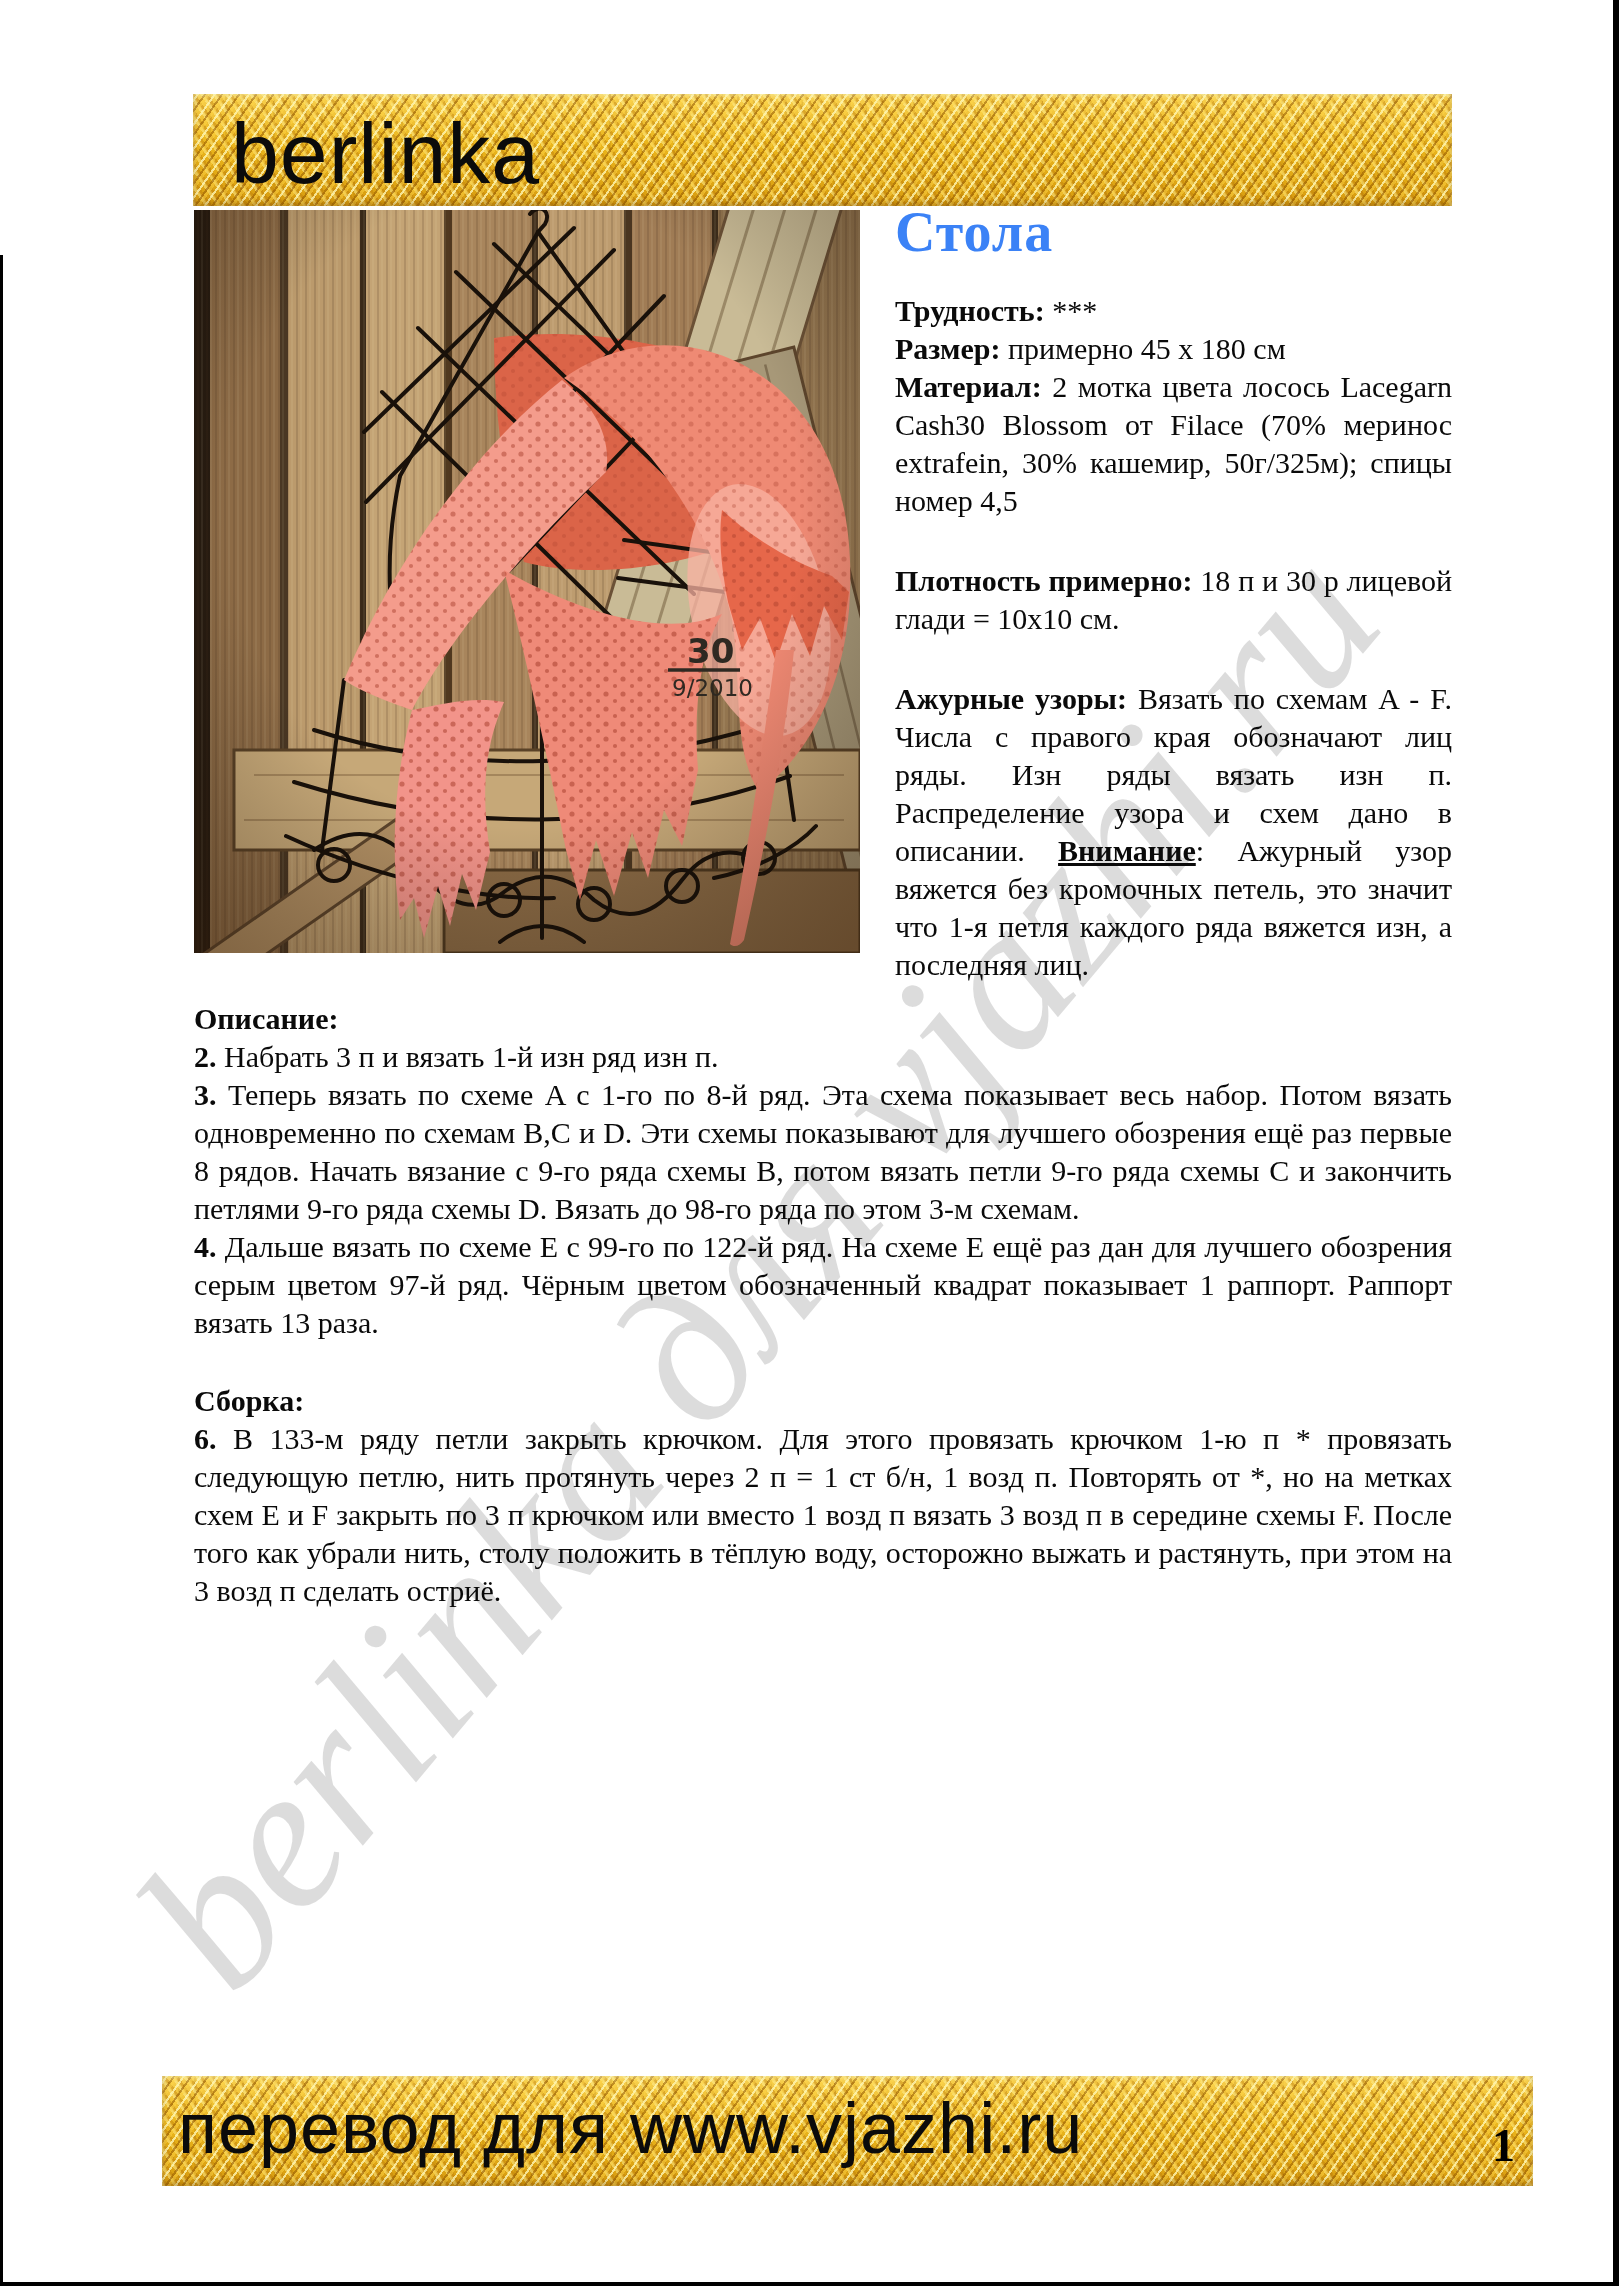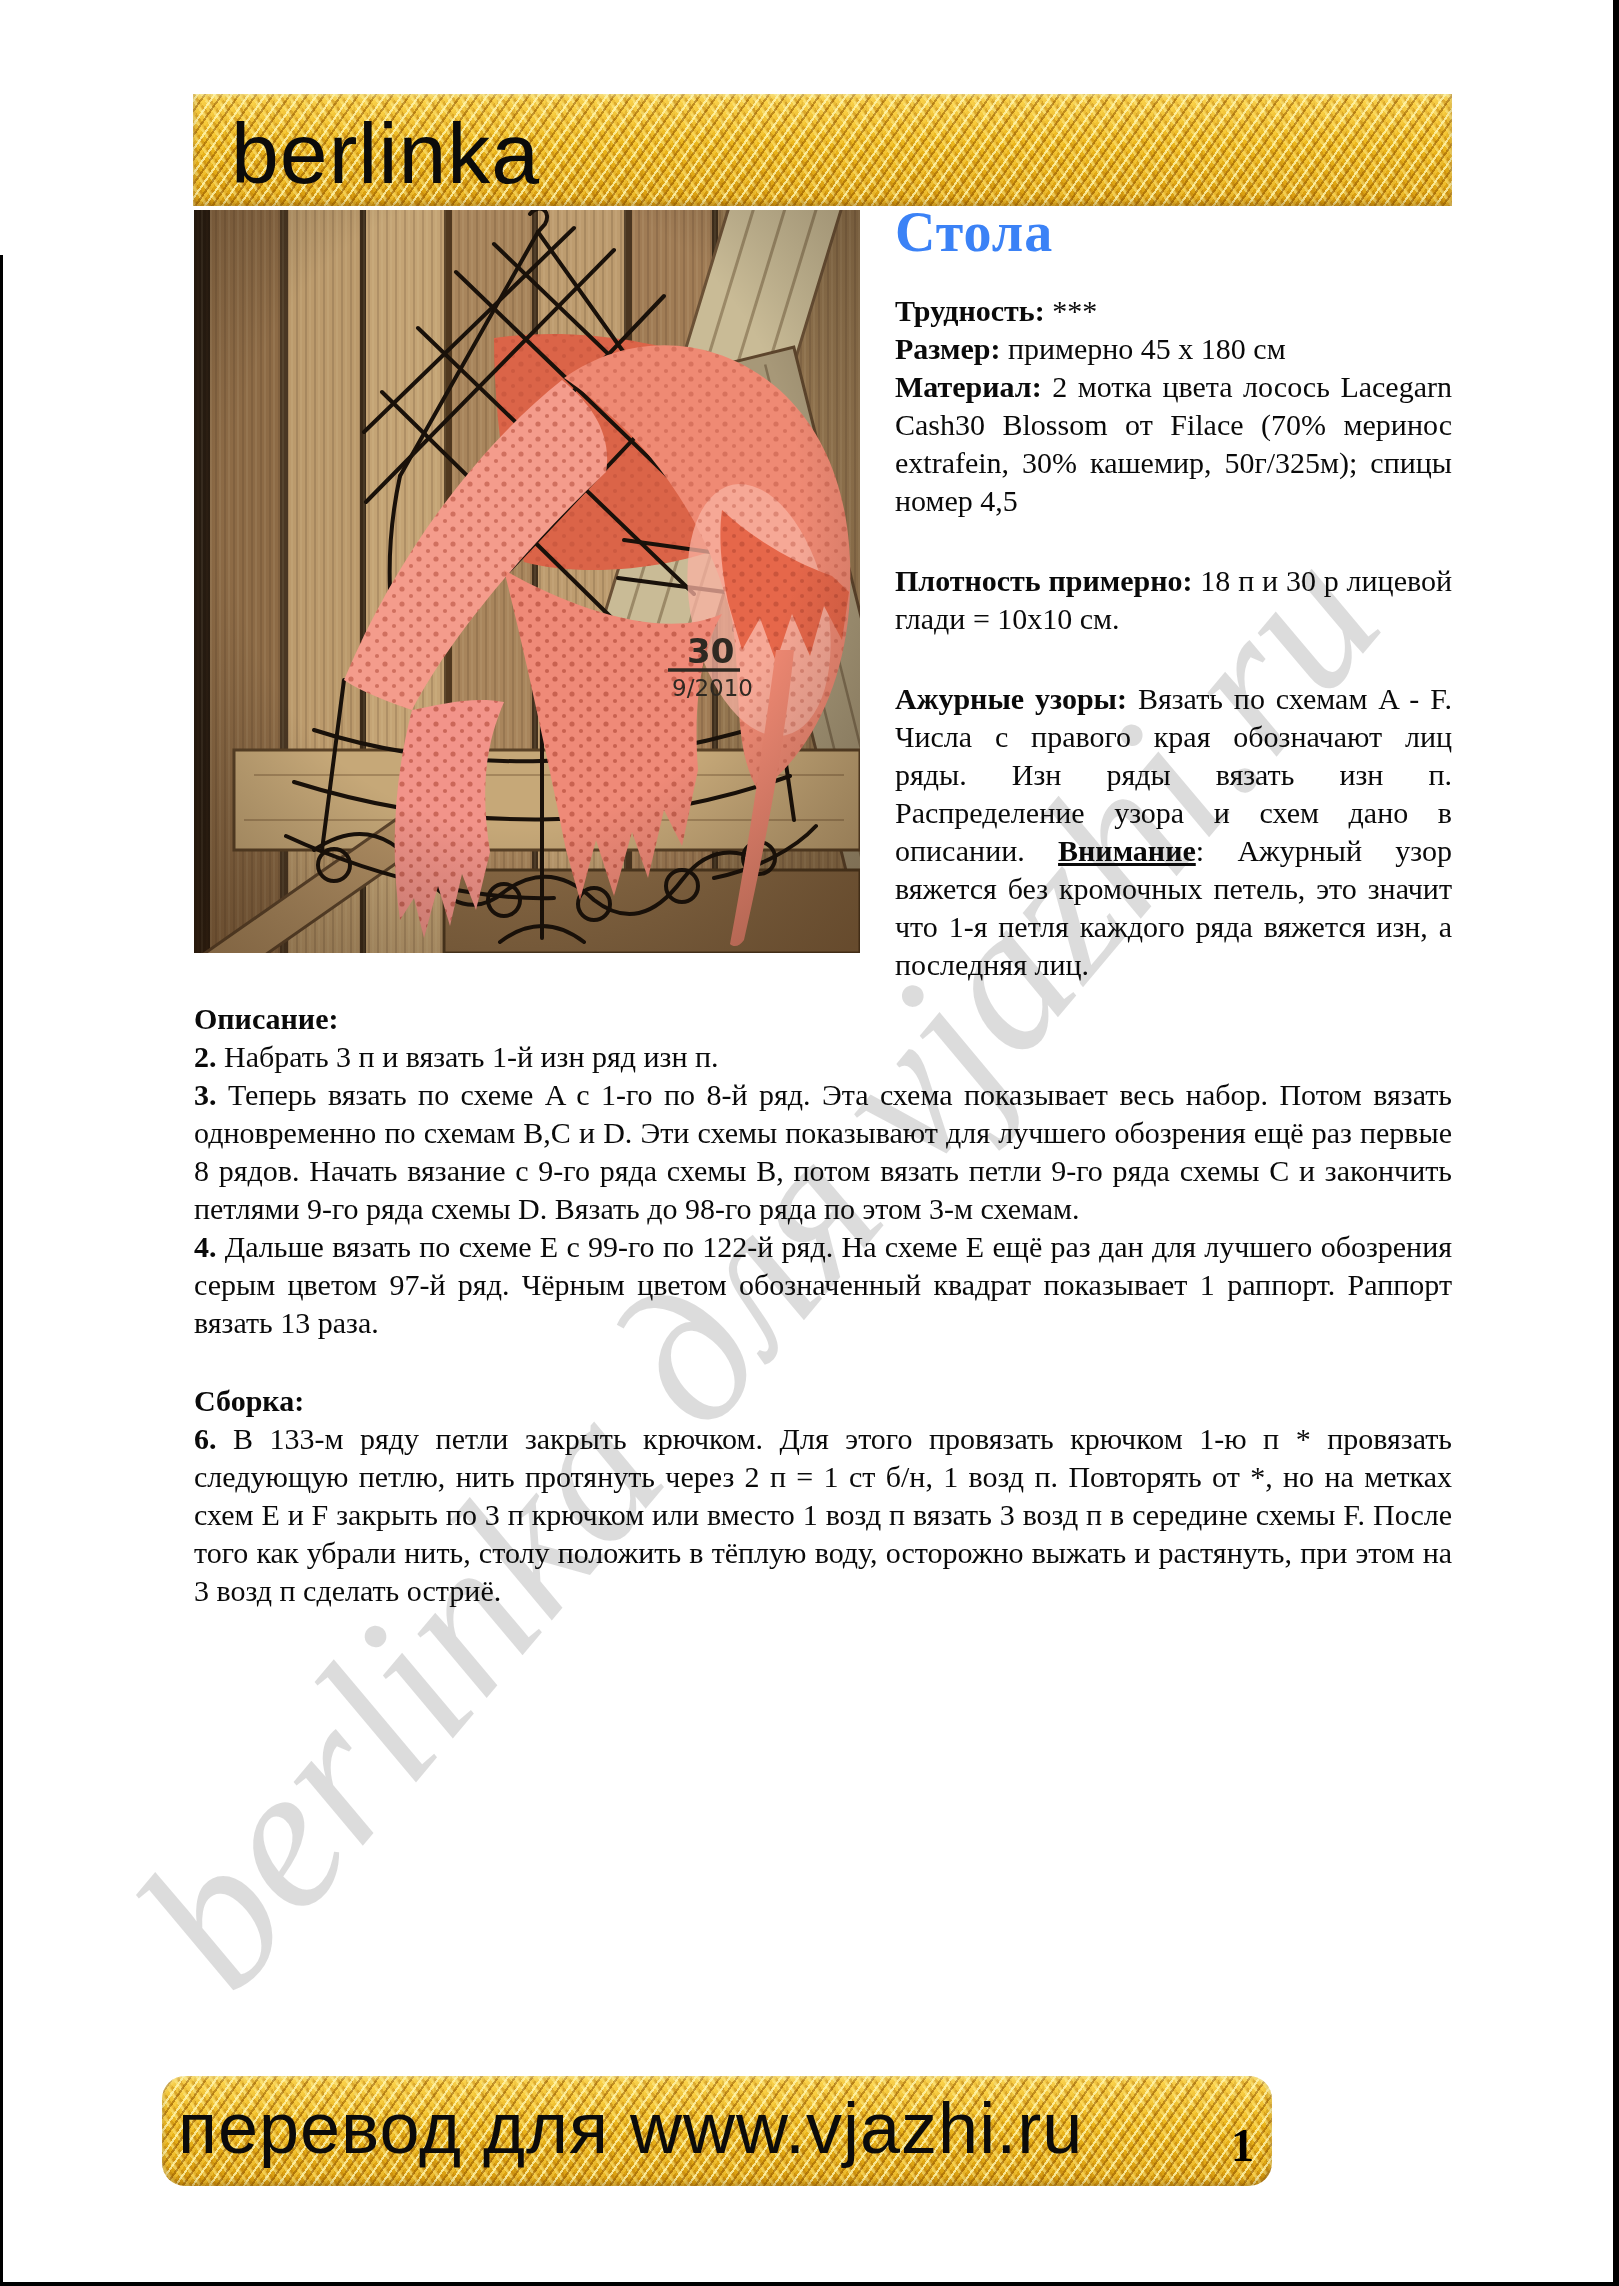--- a/index.html
+++ b/index.html
@@ -24,21 +24,21 @@
          rgba(196,130,8,0) 5px 9px, rgba(150,92,4,.55) 9px 11px, rgba(255,213,70,.5) 11px 14px),
       repeating-linear-gradient(55deg, rgba(255,240,150,.5) 0 2px, rgba(185,120,10,.4) 4px 6px,
          rgba(0,0,0,0) 6px 10px),
       repeating-linear-gradient(90deg, rgba(120,70,0,.12) 0 2px, rgba(0,0,0,0) 2px 16px),
       linear-gradient(180deg,#f7d050 0%,#eab51c 45%,#d79c10 100%);
     box-shadow:inset 0 2px 4px rgba(255,255,200,.5), inset 0 -3px 6px rgba(120,70,0,.45);}
   .banner-top{position:absolute;left:193px;top:94px;width:1259px;height:112px;z-index:2;
     display:flex;align-items:flex-end;}
   .brand{font-family:"Liberation Sans",sans-serif;font-size:86px;line-height:1;
     color:#0b0b0b;padding:0 0 10px 38px;letter-spacing:1px;}
-  .banner-bottom{position:absolute;left:162px;top:2076px;width:1110px;height:110px;z-index:2;border-radius:23px;}
+  .banner-bottom{position:absolute;left:162px;top:2076px;width:1371px;height:110px;z-index:2;}
   .footer-text{position:absolute;left:16px;top:50%;transform:translateY(-54%);
     font-family:"Liberation Sans",sans-serif;font-size:72px;color:#0b0b0b;letter-spacing:1px;white-space:nowrap;}
   .page-num{position:absolute;right:18px;bottom:14px;font-family:"Liberation Serif",serif;
     font-weight:bold;font-size:46px;color:#000;}
 
   
   .photo{position:absolute;left:194px;top:210px;width:666px;height:743px;z-index:2;}
 
   
   .title{position:absolute;left:895px;top:200px;z-index:2;

